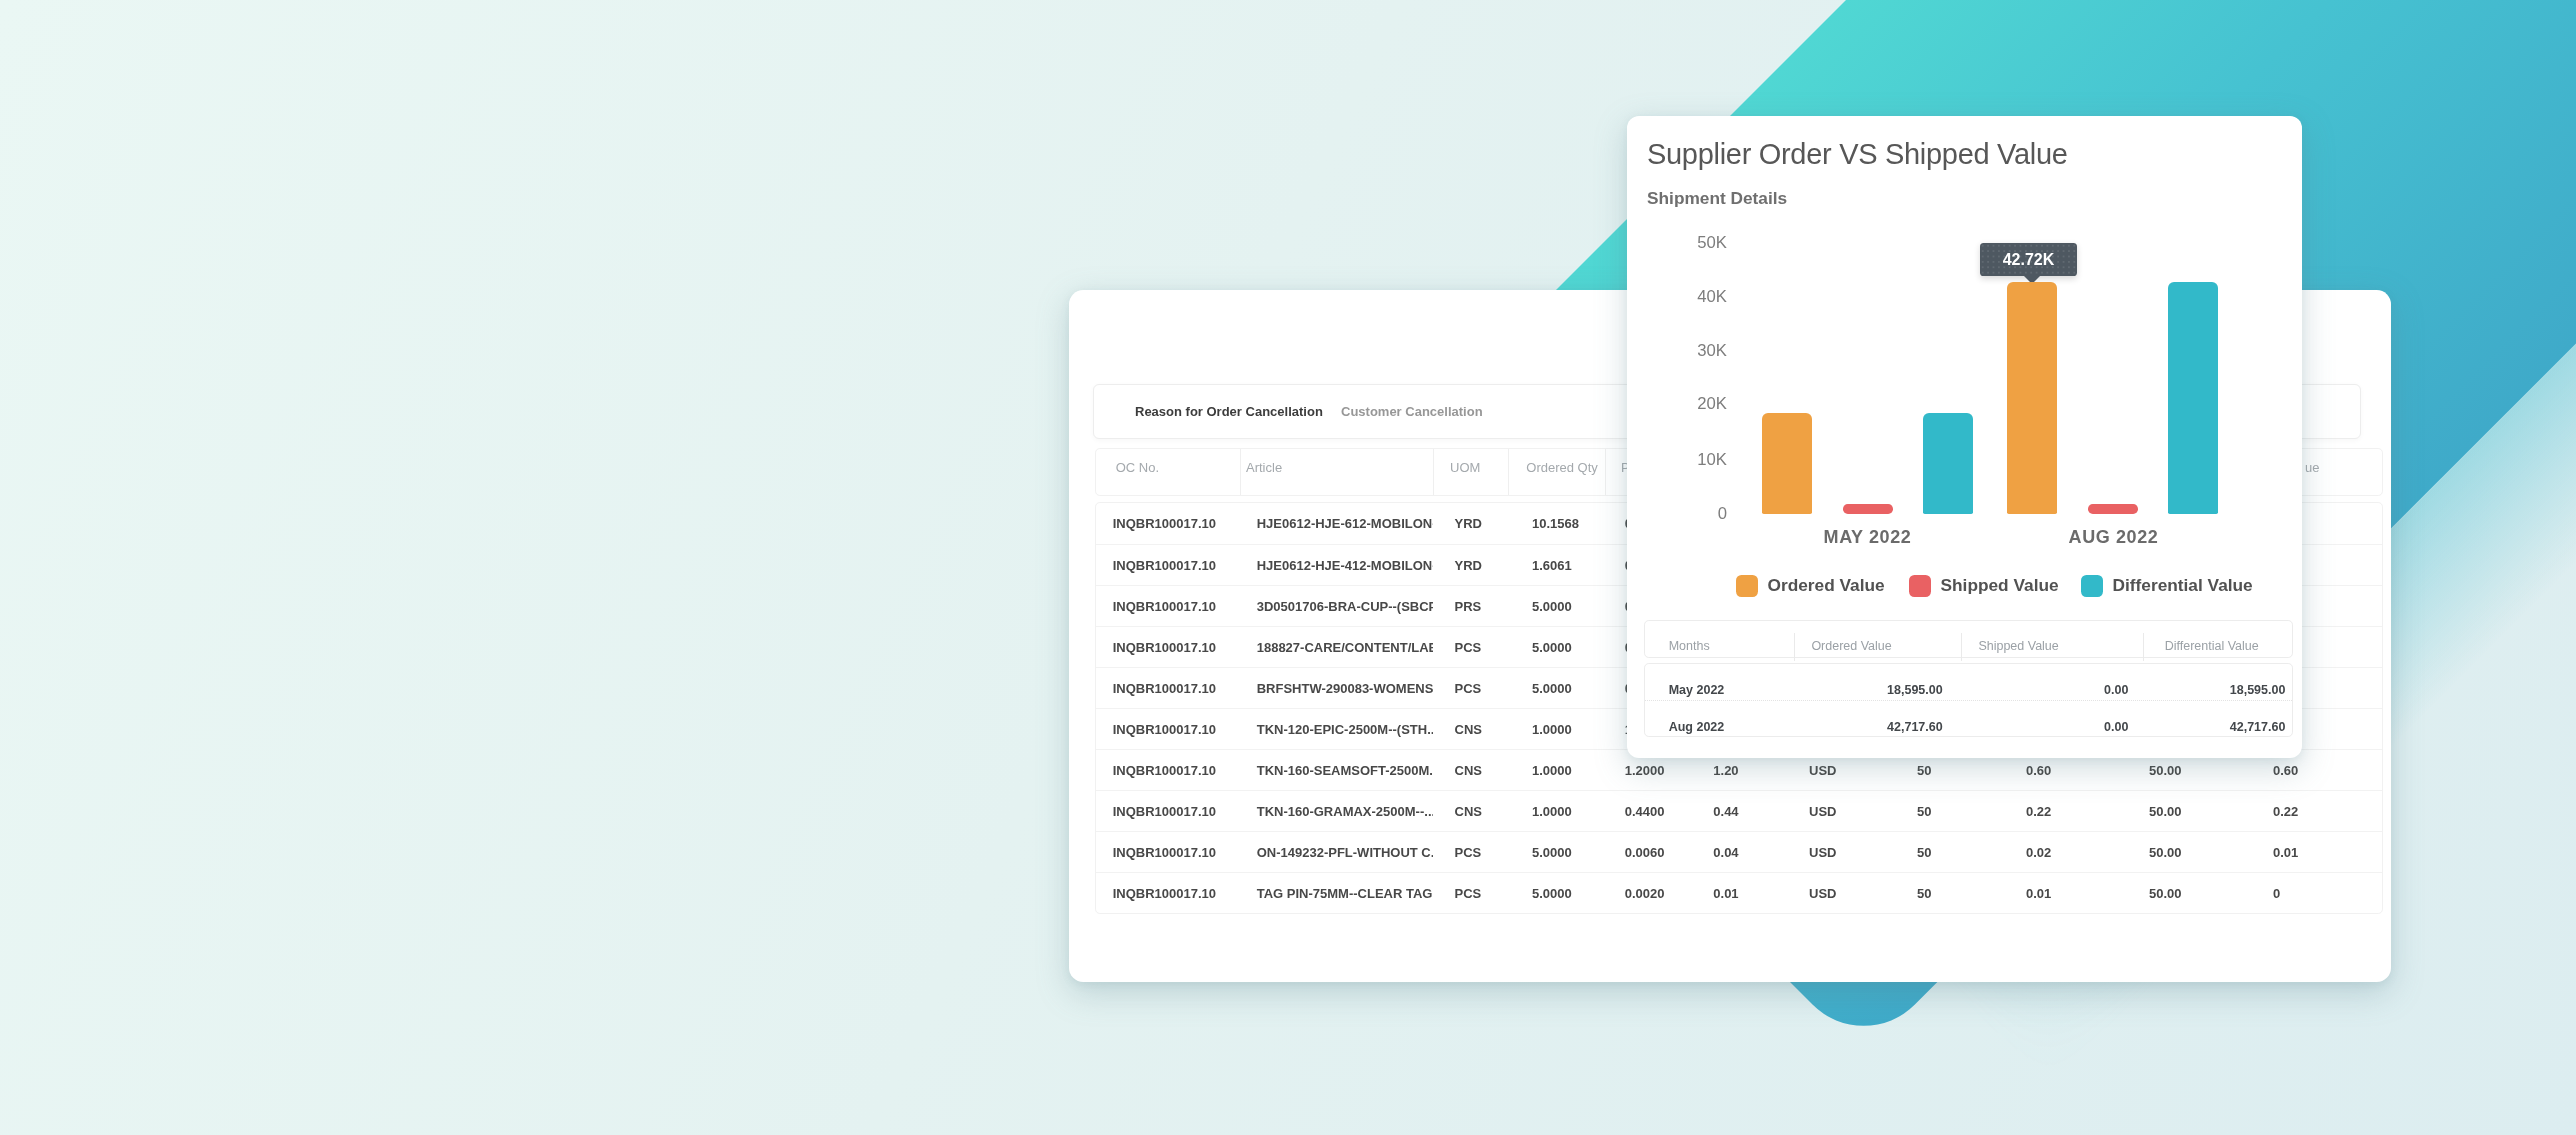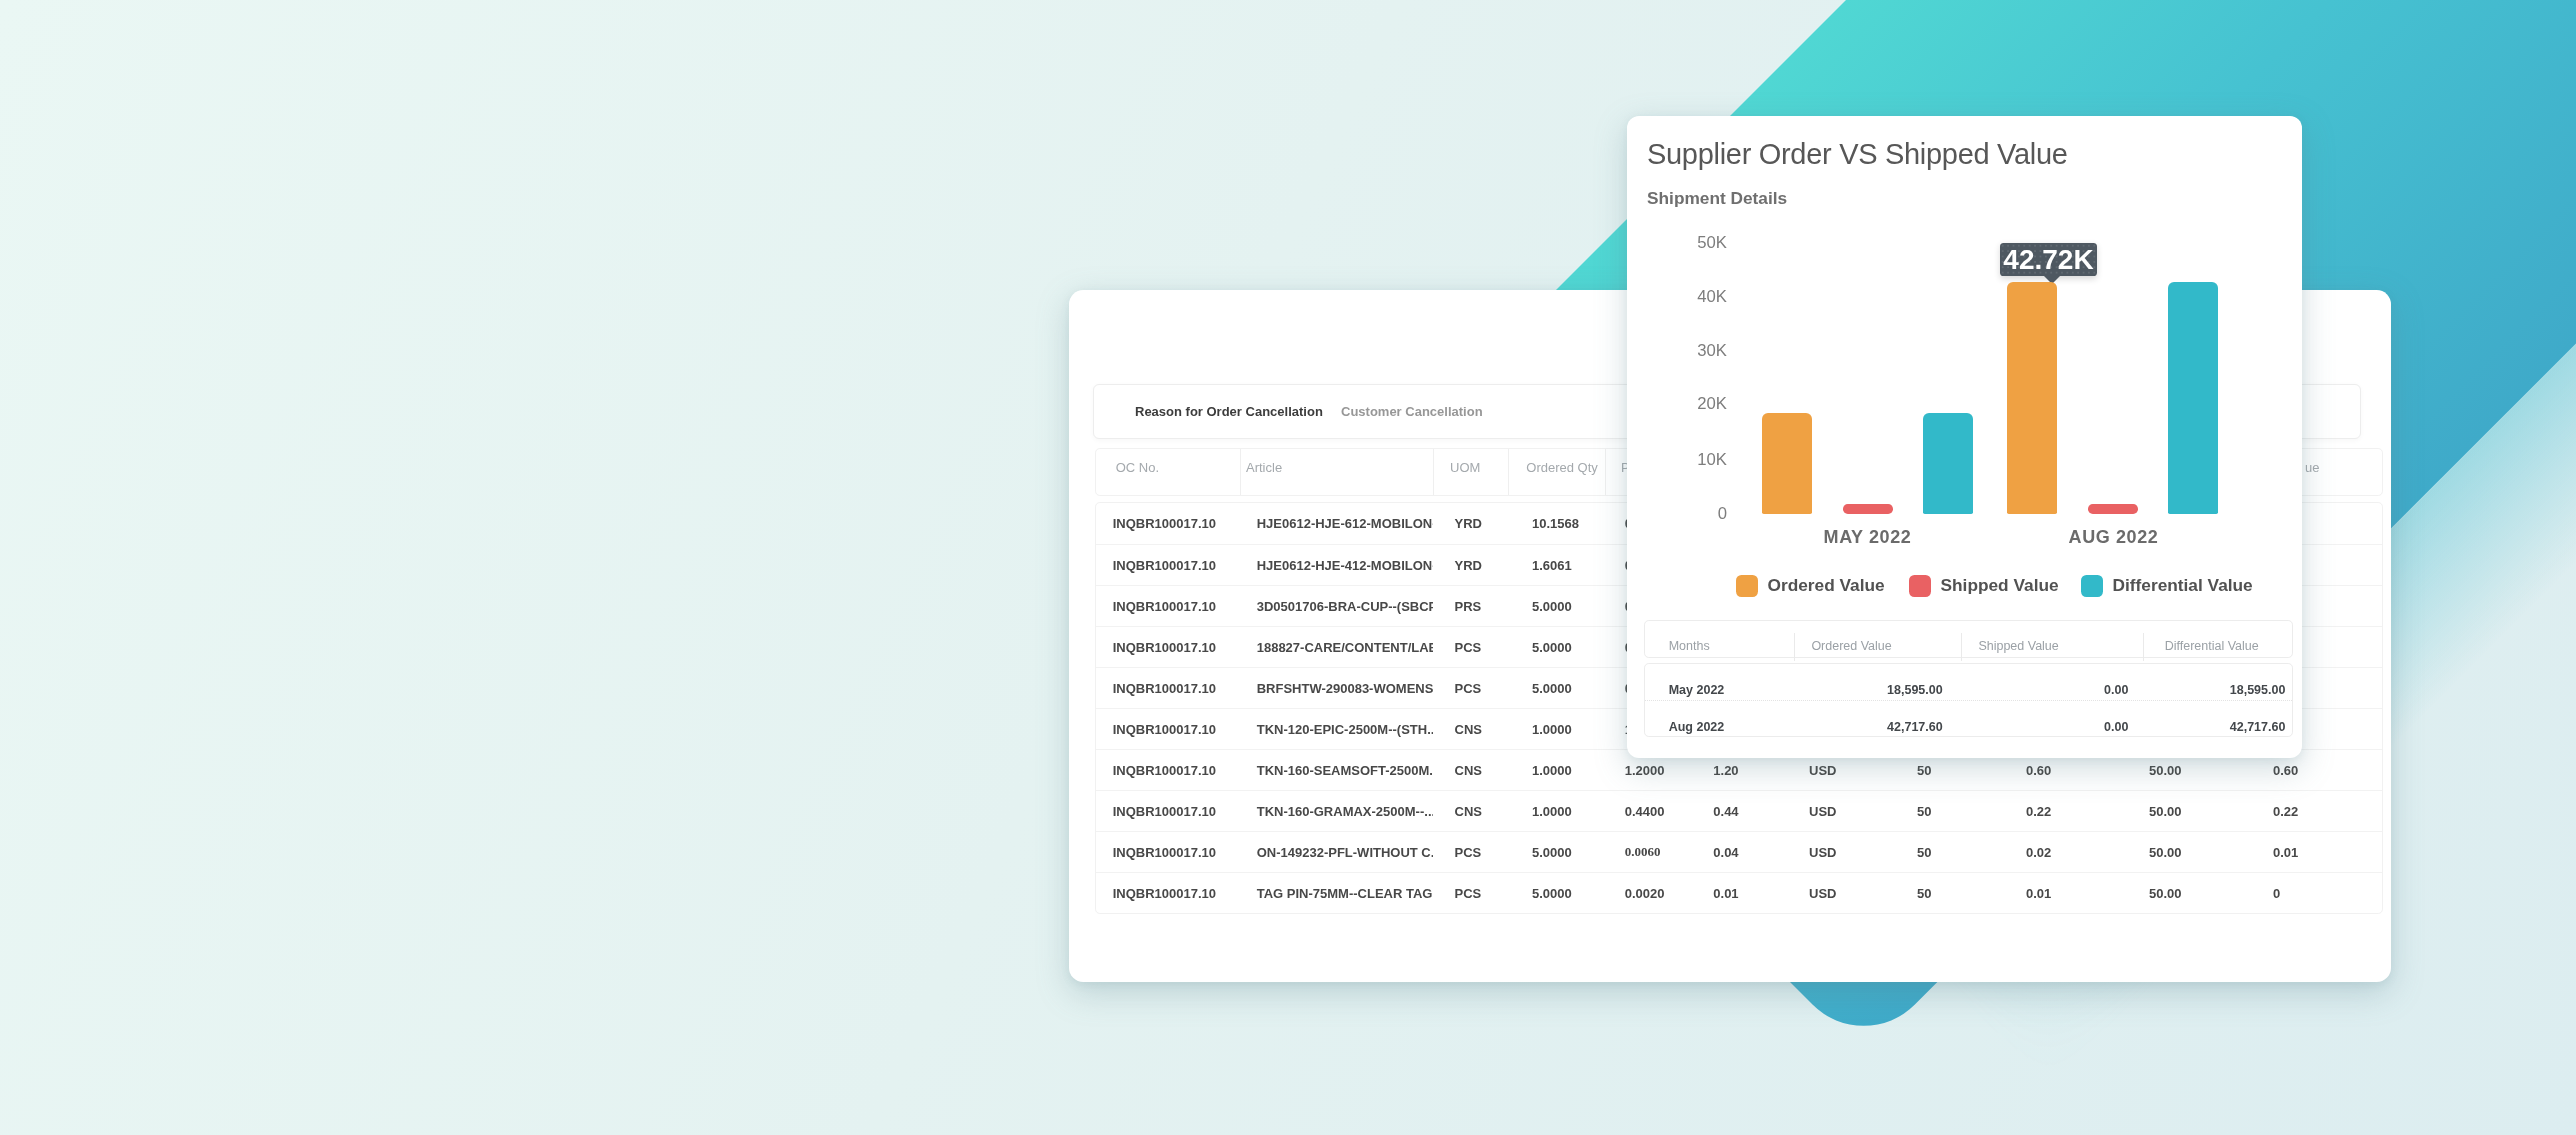--- a/index.html
+++ b/index.html
@@ -52,23 +52,23 @@
                  color:#575757; letter-spacing:-0.3px; }
   .chart-subtitle { position:absolute; left:20px; top:72px; font-size:17.3px; font-weight:600; color:#6f6f6f; }
   .plot { position:absolute; left:0; top:0; width:100%; height:100%; }
   .ytick { position:absolute; width:100px; text-align:right; font-size:16.7px; color:#7d7d7d; }
   .bar { position:absolute; width:50px; border-radius:6px 6px 1.8px 1.8px; }
   .bar.tiny { border-radius:4.8px; }
   .xlabel { position:absolute; width:179px; text-align:center; top:411px; font-size:18px;
             font-weight:600; color:#6b6b6b; letter-spacing:0.6px; }
   .tooltip { position:absolute; left:353px; top:127px; width:97px; height:33px; border-radius:3.6px;
              background:#4e5861; background-image:radial-gradient(rgba(255,255,255,0.10) 0.9px, transparent 1px);
-             background-size:5.4px 5.4px; color:#fff; font-size:28px; font-weight:600;
+             background-size:5.4px 5.4px; color:#fff; font-size:16px; font-weight:600;
              display:flex; align-items:center; justify-content:center;
-             box-shadow:0 2.4px 6px rgba(0,0,0,0.15);margin-left:20px; }
+             box-shadow:0 2.4px 6px rgba(0,0,0,0.15); }
   .tooltip::after { content:""; position:absolute; left:44px; bottom:-7.8px; width:0; height:0;
              border-left:8.3px solid transparent; border-right:8.3px solid transparent;
              border-top:8.3px solid #4e5861; }
   .legend-item { position:absolute; top:459px; display:flex; align-items:center; }
   .legend-swatch { width:21.5px; height:21.5px; border-radius:5.4px; }
   .legend-label { margin-left:10px; font-size:17.3px; font-weight:600; color:#525252; }
 
   .summary-head { position:absolute; left:16.7px; top:504px; width:649px; height:38px;
                   border:0.6px solid #ececec; border-radius:4.8px; background:#fff; display:flex; align-items:center; }
   .summary-head .scell { color:#9ba1a6; font-size:12.5px; font-weight:400; border-left:0.6px solid #eaeaea;
@@ -213,21 +213,21 @@
           <div class="cell" style="width: 107px; padding-left: 37px;">50</div>
           <div class="cell" style="width: 119px; padding-left: 39px;">0.22</div>
           <div class="cell" style="width: 125px; padding-left: 43px;">50.00</div>
           <div class="cell" style="width: 152px; padding-left: 42px;">0.22</div>
         </div>
         <div class="trow">
           <div class="cell" style="width: 144px; padding-left: 16.7px;">INQBR100017.10</div>
           <div class="cell" style="width: 193px; padding-left: 16.7px;">ON-149232-PFL-WITHOUT C...</div>
           <div class="cell" style="width: 75px; padding-left: 21.5px;">PCS</div>
           <div class="cell" style="width: 97px; padding-left: 24px;">5.0000</div>
-          <div class="cell" style="width: 91px; padding-left: 19.7px; font-family: Liberation Serif, serif;">0.0060</div>
+          <div class="cell" style="width: 91px; padding-left: 19.7px;">0.0060</div>
           <div class="cell" style="width: 89px; padding-left: 17.3px;">0.04</div>
           <div class="cell" style="width: 95px; padding-left: 24px;">USD</div>
           <div class="cell" style="width: 107px; padding-left: 37px;">50</div>
           <div class="cell" style="width: 119px; padding-left: 39px;">0.02</div>
           <div class="cell" style="width: 125px; padding-left: 43px;">50.00</div>
           <div class="cell" style="width: 152px; padding-left: 42px;">0.01</div>
         </div>
         <div class="trow">
           <div class="cell" style="width: 144px; padding-left: 16.7px;">INQBR100017.10</div>
           <div class="cell" style="width: 193px; padding-left: 16.7px;">TAG PIN-75MM--CLEAR TAG...</div>

